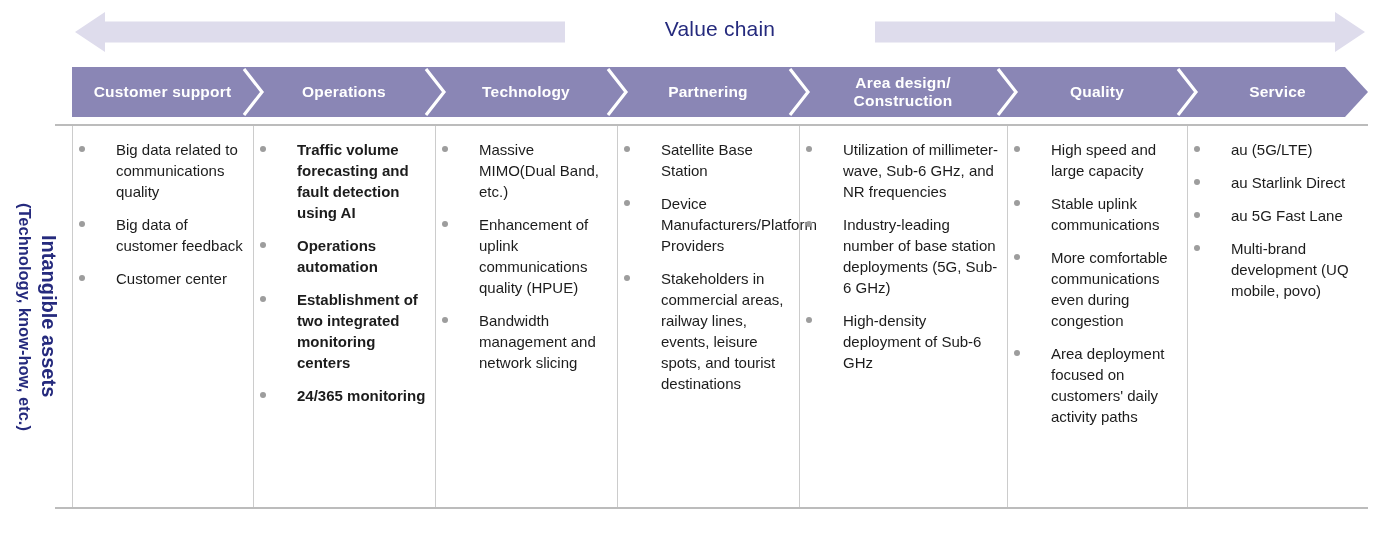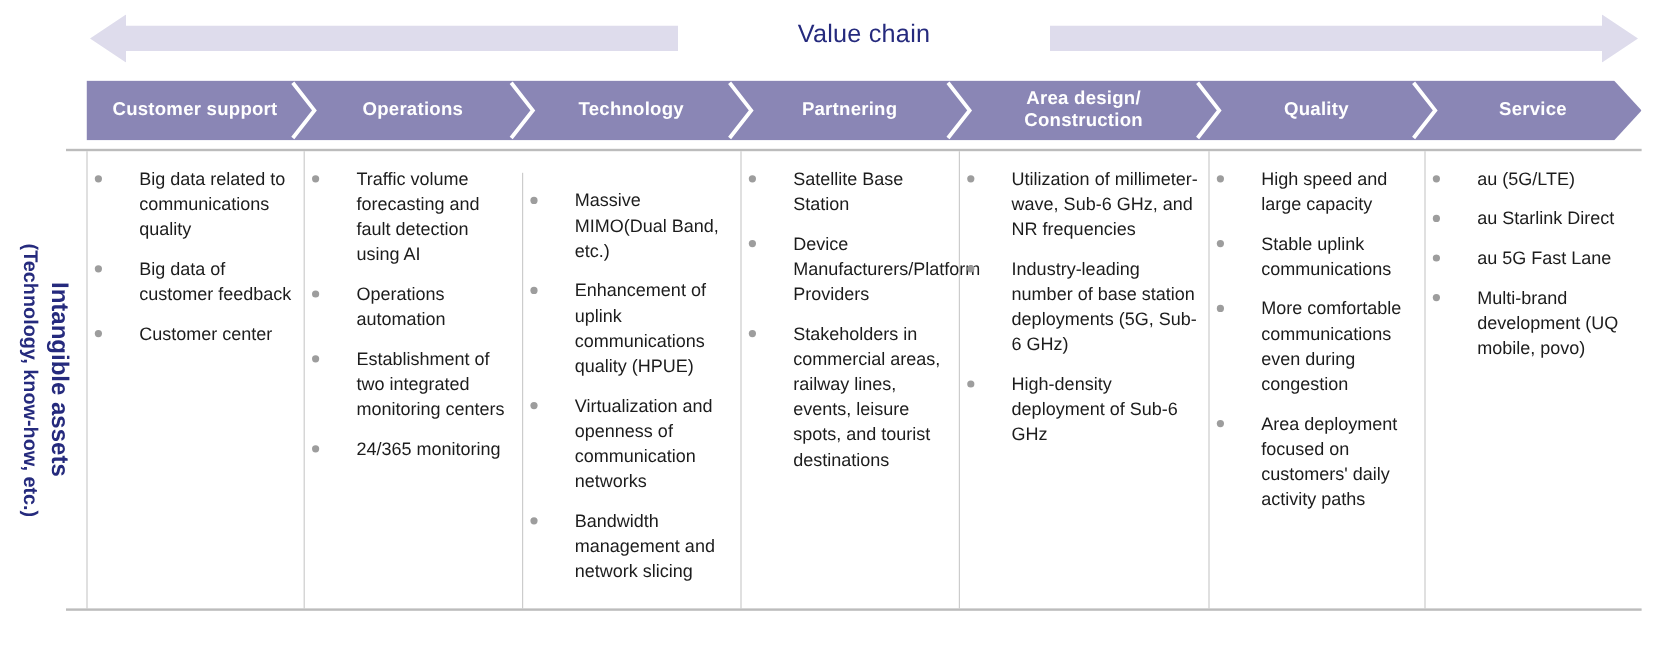--- a/index.html
+++ b/index.html
@@ -131,53 +131,49 @@
         </div>
         <div class="item">
           <span class="dot"></span>
           <span class="item-text">Big data of customer feedback</span>
         </div>
         <div class="item">
           <span class="dot"></span>
           <span class="item-text">Customer center</span>
         </div>
       </div>
+      <div class="col" style="width: 182px; font-weight: bold;">
+        <div class="item">
+          <span class="dot"></span>
+          <span class="item-text">Traffic volume forecasting and fault detection using AI</span>
+        </div>
+        <div class="item">
+          <span class="dot"></span>
+          <span class="item-text">Operations automation</span>
+        </div>
+        <div class="item">
+          <span class="dot"></span>
+          <span class="item-text">Establishment of two integrated monitoring centers</span>
+        </div>
+        <div class="item">
+          <span class="dot"></span>
+          <span class="item-text">24/365 monitoring</span>
+        </div>
+      </div>
       <div class="col" style="width: 182px;">
         <div class="item">
           <span class="dot"></span>
-          <span class="item-text">Traffic volume forecasting and fault detection using AI</span>
-        </div>
-        <div class="item">
-          <span class="dot"></span>
-          <span class="item-text">Operations automation</span>
-        </div>
-        <div class="item">
-          <span class="dot"></span>
-          <span class="item-text">Establishment of two integrated monitoring centers</span>
-        </div>
-        <div class="item">
-          <span class="dot"></span>
-          <span class="item-text">24/365 monitoring</span>
-        </div>
-      </div>
-      <div class="col" style="width: 182px; margin-top: 18px;">
-        <div class="item">
-          <span class="dot"></span>
           <span class="item-text">Massive MIMO(Dual Band, etc.)</span>
         </div>
         <div class="item">
           <span class="dot"></span>
           <span class="item-text">Enhancement of uplink communications quality (HPUE)</span>
         </div>
         <div class="item">
           <span class="dot"></span>
-          <span class="item-text">Virtualization and openness of communication networks</span>
-        </div>
-        <div class="item">
-          <span class="dot"></span>
           <span class="item-text">Bandwidth management and network slicing</span>
         </div>
       </div>
       <div class="col" style="width: 182px;">
         <div class="item">
           <span class="dot"></span>
           <span class="item-text">Satellite Base Station</span>
         </div>
         <div class="item">
           <span class="dot"></span>

